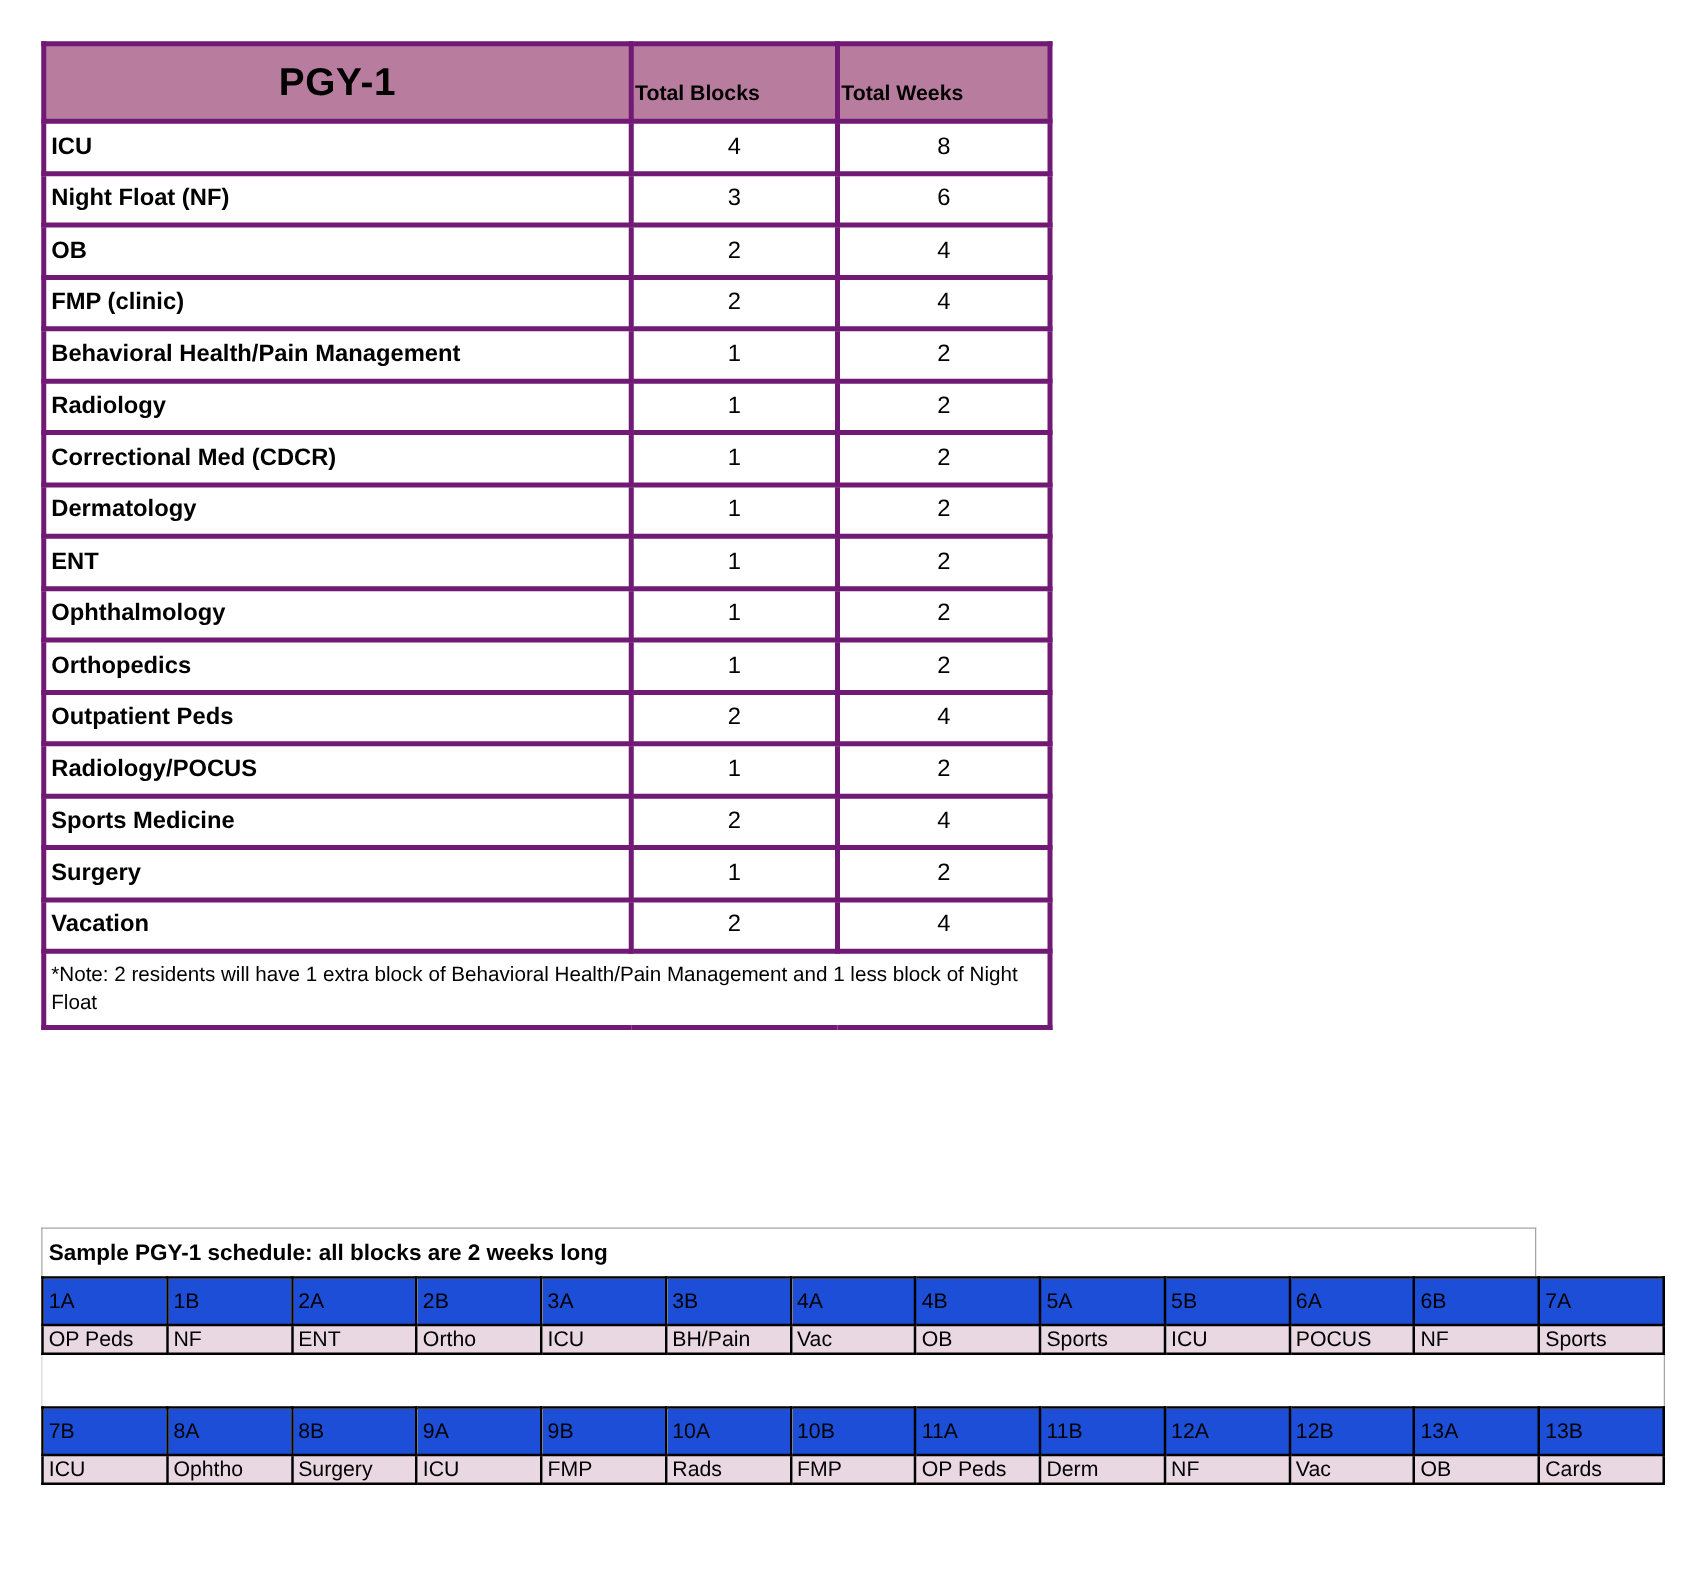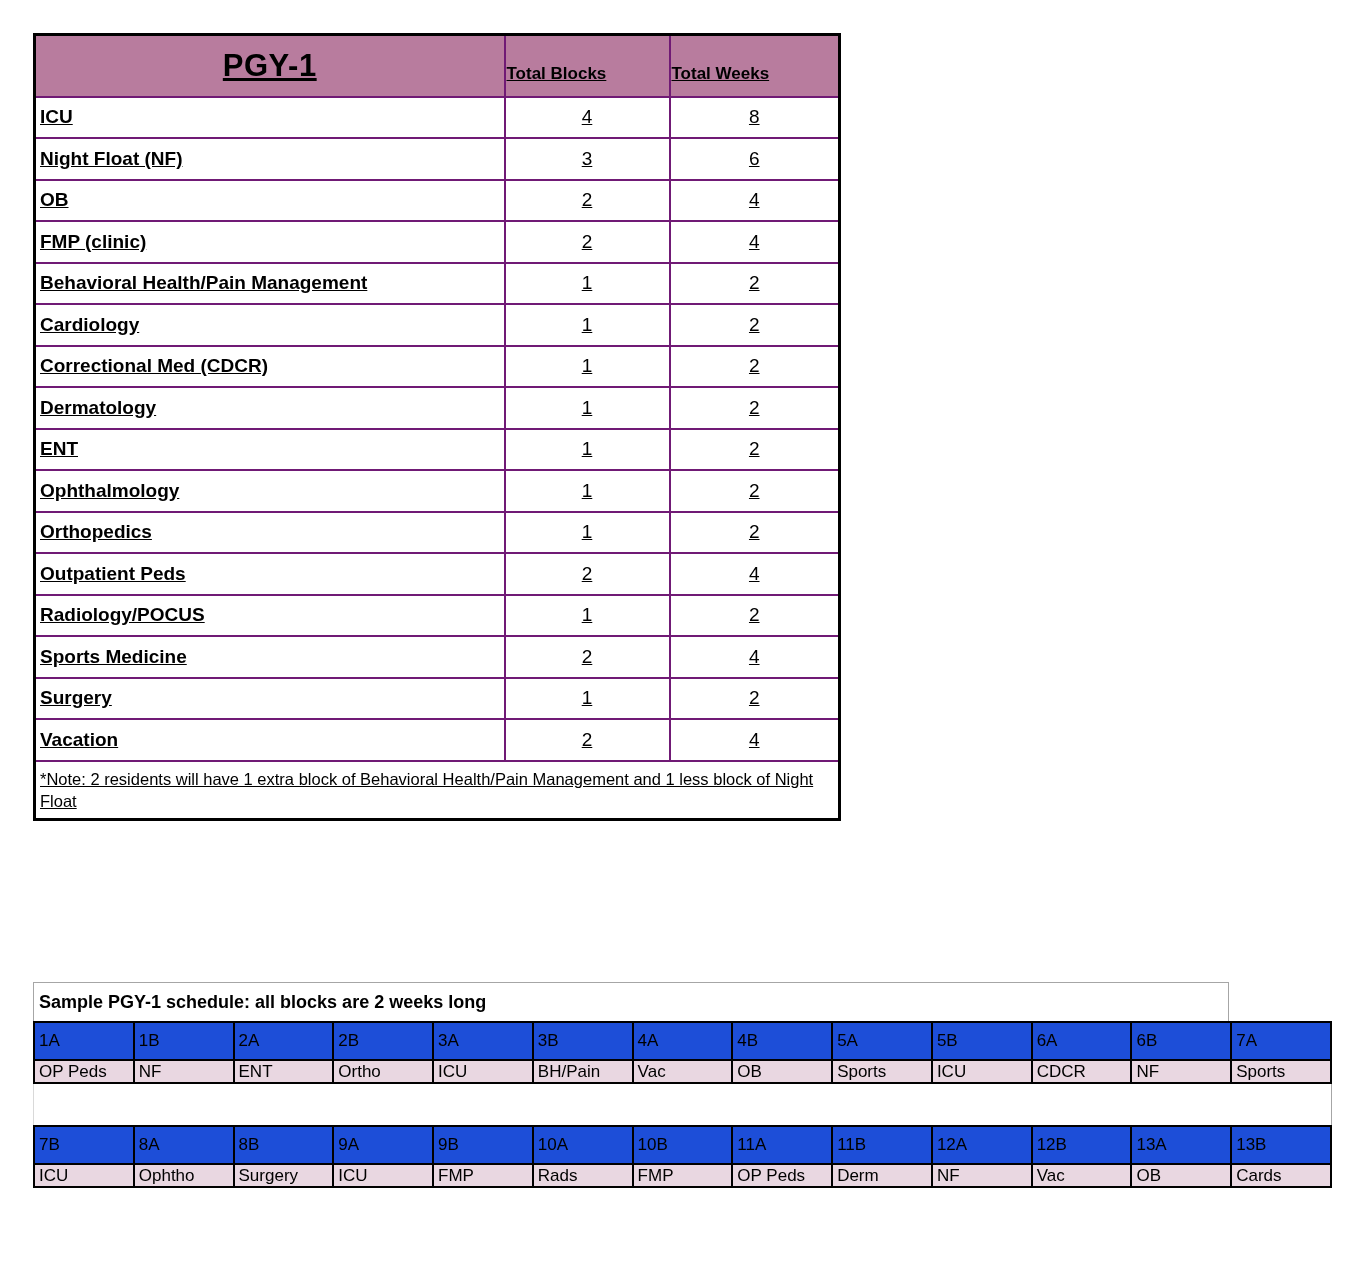--- a/index.html
+++ b/index.html
@@ -5,21 +5,21 @@
   html,body{margin:0;padding:0;background:#ffffff;}
   body{
     width:1360px;height:1266px;position:relative;
     font-family:"Liberation Sans", sans-serif;color:#000;
     -webkit-font-smoothing:antialiased;
   }
 
   
   .main-table-wrap{position:absolute;left:33px;top:33px;width:805px;}
   table.main{border-collapse:collapse;width:805px;table-layout:fixed;}
-  table.main td,table.main th{border:2px solid #701a75;box-sizing:border-box;text-decoration:underline;}
+  table.main td,table.main th{border:4px solid #701a75;box-sizing:border-box;}
   table.main{border:3px solid #000;}
   .col-name{width:470px;}
   .col-blocks{width:165px;}
   .col-weeks{width:170px;}
 
   th.pgy-title{
     background:#b87c9e;height:62px;font-size:31px;font-weight:bold;
     text-align:center;vertical-align:middle;letter-spacing:.5px;
   }
   th.col-head{
@@ -97,21 +97,21 @@
         <td class="rot-num">4</td>
       </tr>
 
       <tr>
         <td class="rot-name">Behavioral Health/Pain Management</td>
         <td class="rot-num">1</td>
         <td class="rot-num">2</td>
       </tr>
 
       <tr>
-        <td class="rot-name">Cardiology</td>
+        <td class="rot-name">Radiology</td>
         <td class="rot-num">1</td>
         <td class="rot-num">2</td>
       </tr>
 
       <tr>
         <td class="rot-name">Correctional Med (CDCR)</td>
         <td class="rot-num">1</td>
         <td class="rot-num">2</td>
       </tr>
 
@@ -223,21 +223,21 @@
       <td class="slot-value">BH/Pain</td>
 
       <td class="slot-value">Vac</td>
 
       <td class="slot-value">OB</td>
 
       <td class="slot-value">Sports</td>
 
       <td class="slot-value">ICU</td>
 
-      <td class="slot-value">CDCR</td>
+      <td class="slot-value">POCUS</td>
 
       <td class="slot-value">NF</td>
 
       <td class="slot-value">Sports</td>
     </tr>
   </tbody>
     </table>
 
   <div class="band-gap"></div>
 

